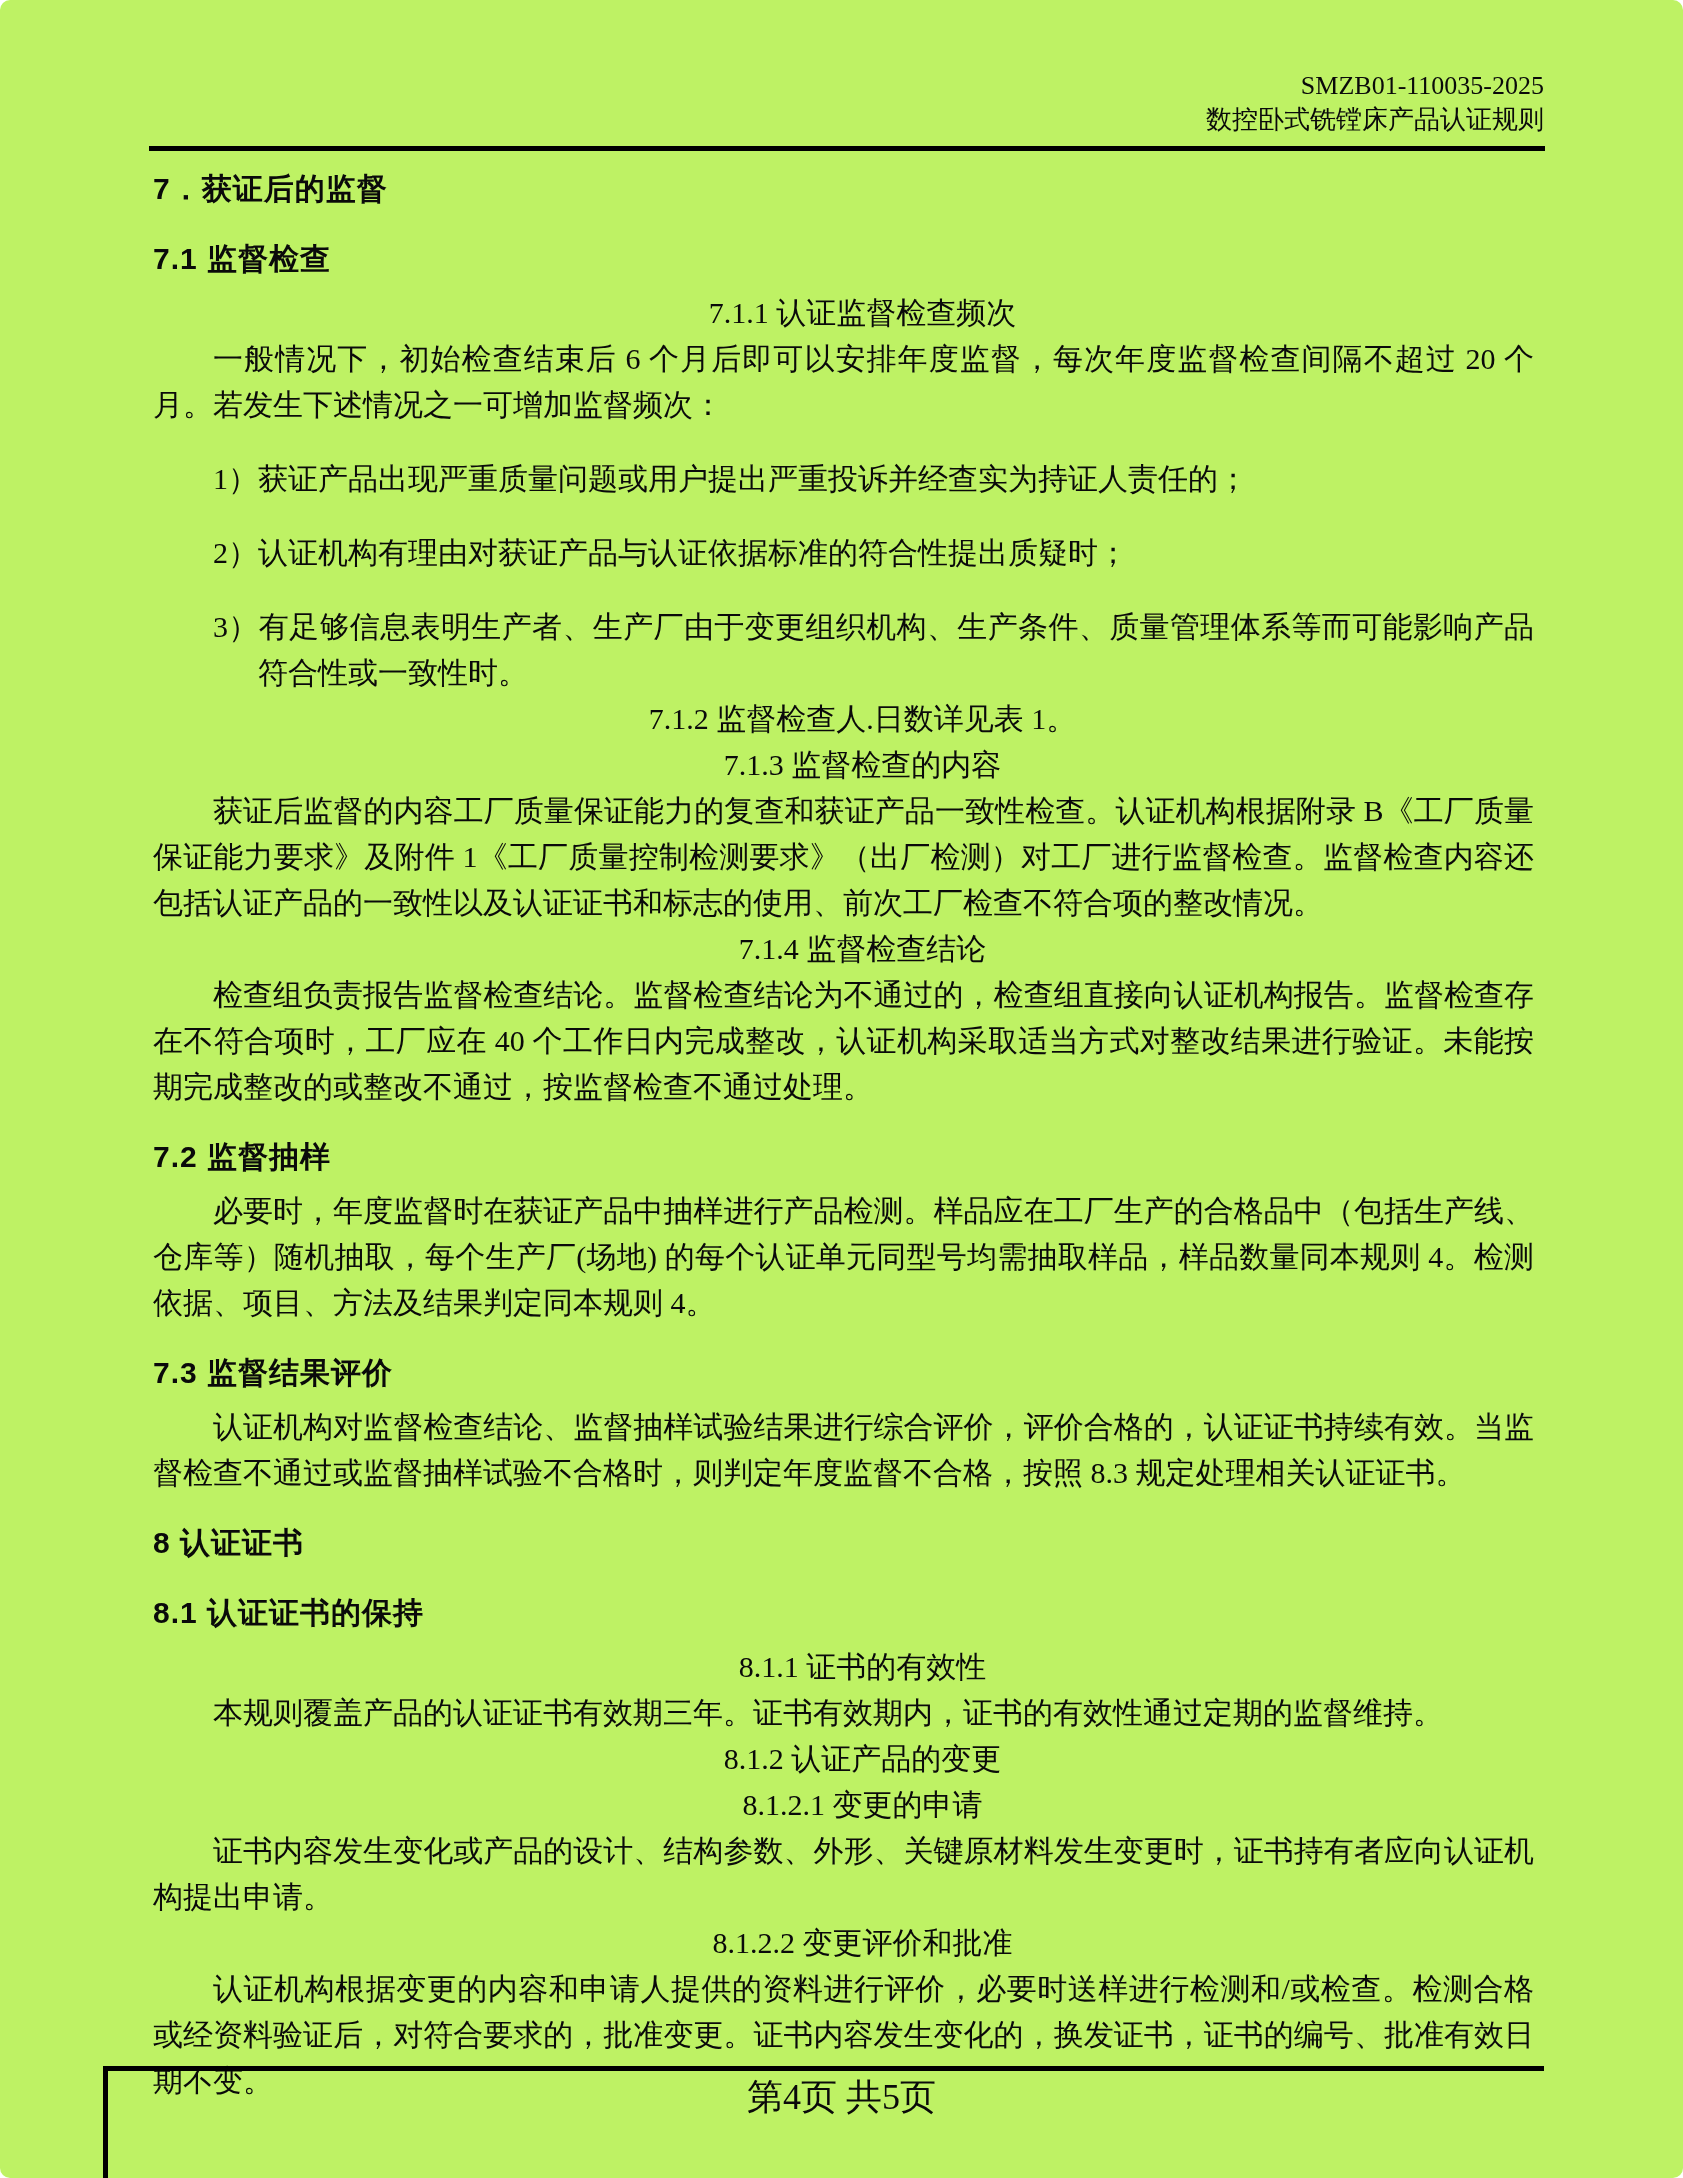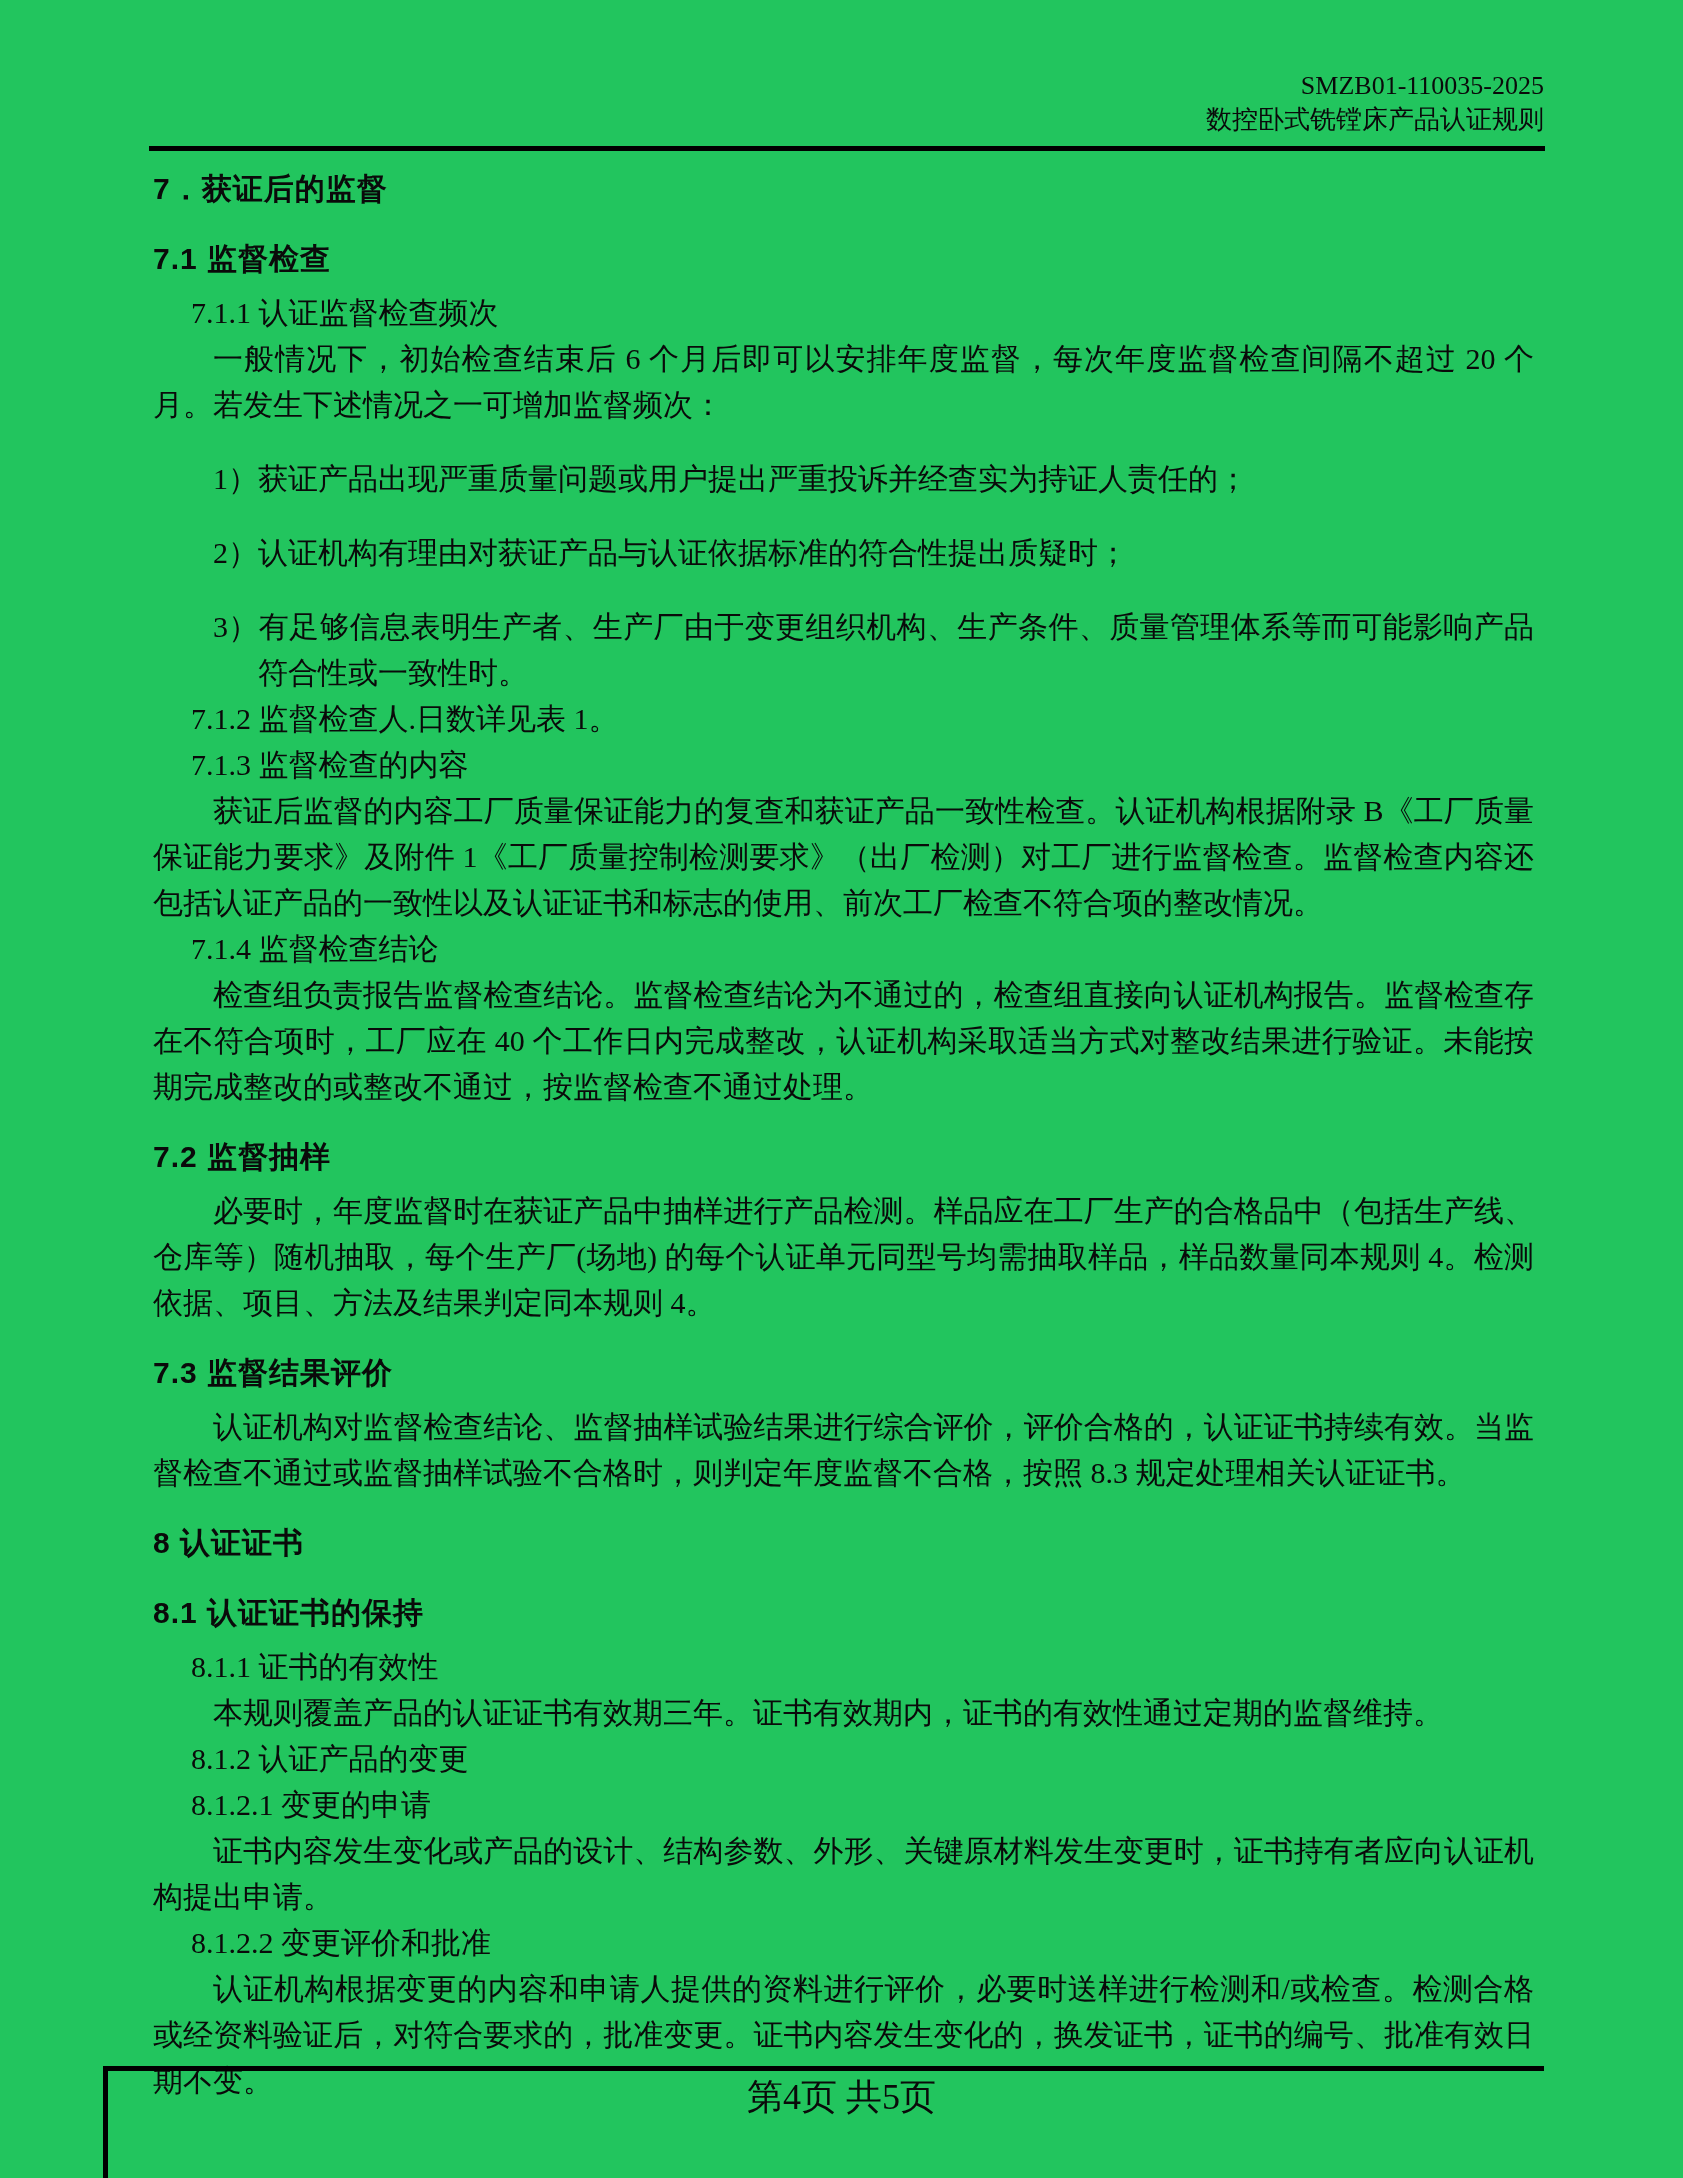--- a/index.html
+++ b/index.html
@@ -1,24 +1,25 @@
 <!DOCTYPE html>
 <html><head>
 <meta charset="utf-8">
 <style>
   * { margin: 0; padding: 0; box-sizing: border-box; }
   html, body { background: #ffffff; }
   .page {
     position: relative;
     width: 1683px;
     height: 2178px;
-    background: #22c55e;
+    background: #bef264;
     color: #0a0a0a;
     font-family: "Liberation Serif", "DejaVu Serif", serif;
     overflow: hidden;
+    border-radius: 10px;
   }
   .header {
     position: absolute;
     top: 69px;
     left: 153px;
     right: 139px;
     text-align: right;
     font-size: 26px;
     line-height: 34px;
     white-space: nowrap;
@@ -42,21 +43,21 @@
   }
   .h-major {
     font-family: "Liberation Sans", "DejaVu Sans", sans-serif;
     font-weight: bold;
     text-align: left;
     margin-top: 24px;
     margin-bottom: 8px;
     letter-spacing: 1px;
   }
   .doc-body > .h-major:first-child { margin-top: 12px; }
-  .h-sub { text-align: left; margin-left: 38px; }
+  .h-sub { text-align: center; margin-left: 38px; }
   .para { text-indent: 2em; }
   .li { padding-left: 3.5em; text-indent: -1.5em; margin-top: 28px; }
   .footer-rule {
     position: absolute;
     top: 2066px;
     left: 103px;
     width: 1441px;
     height: 5px;
     background: #000;
   }

